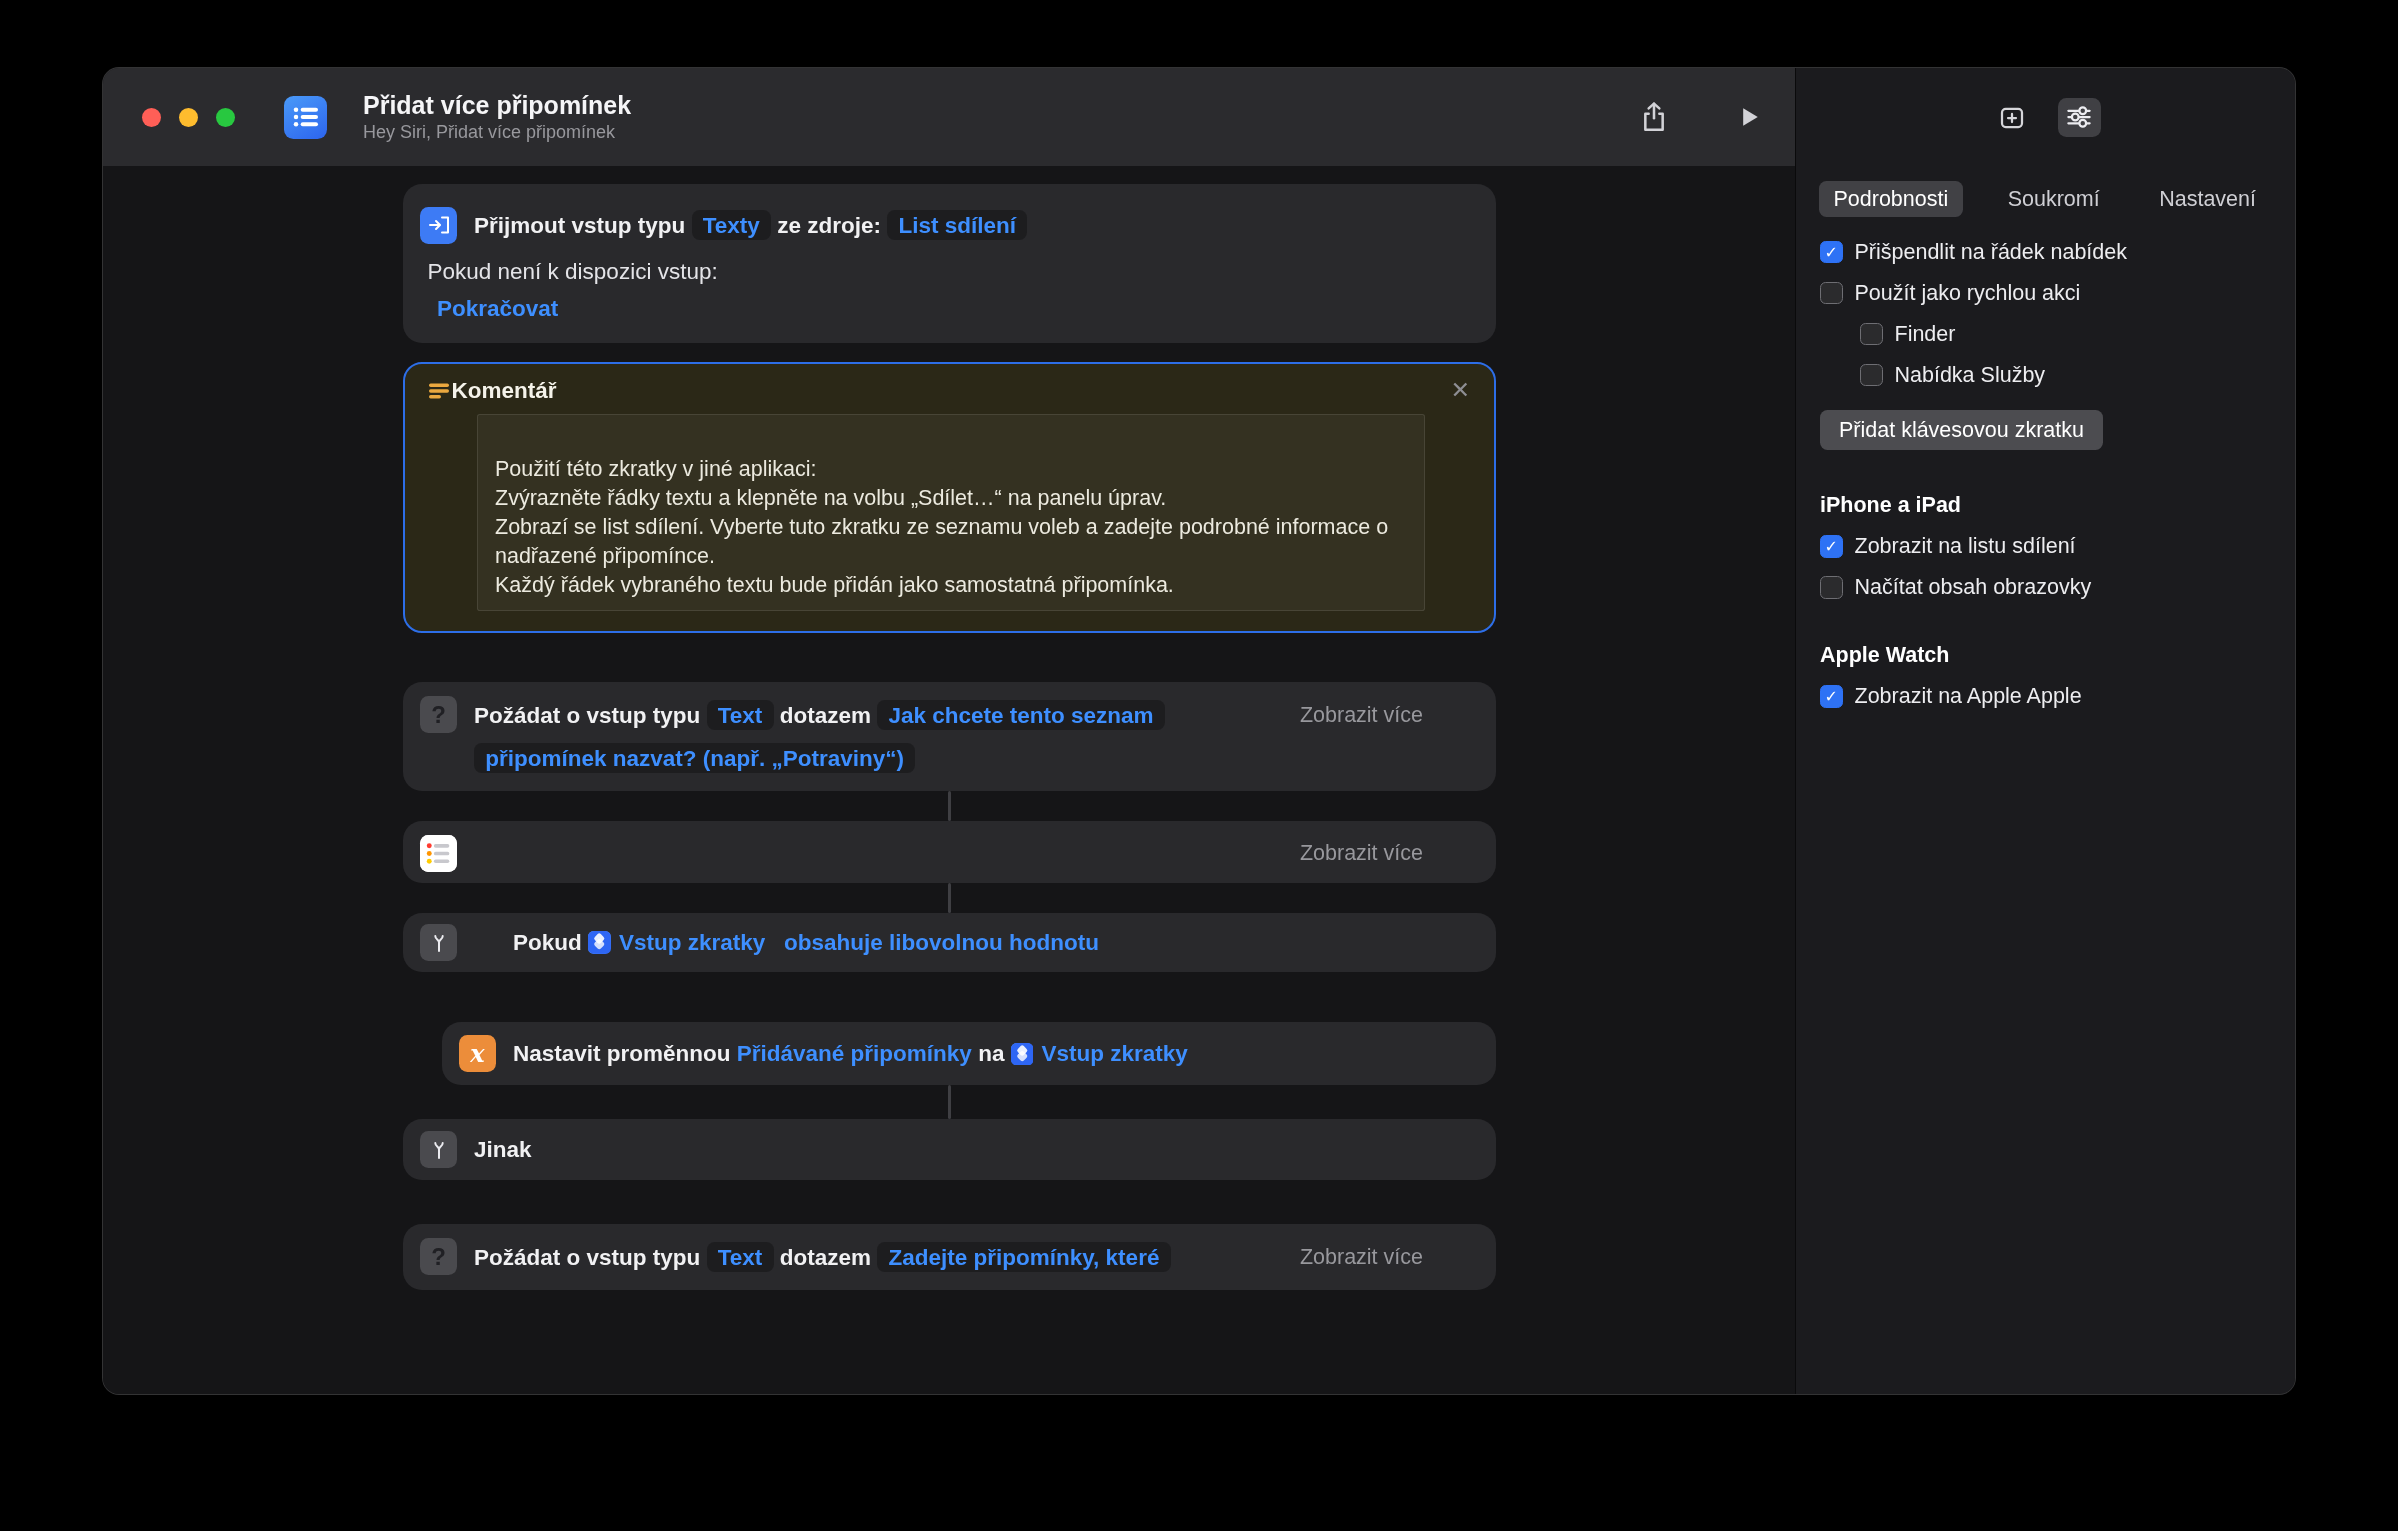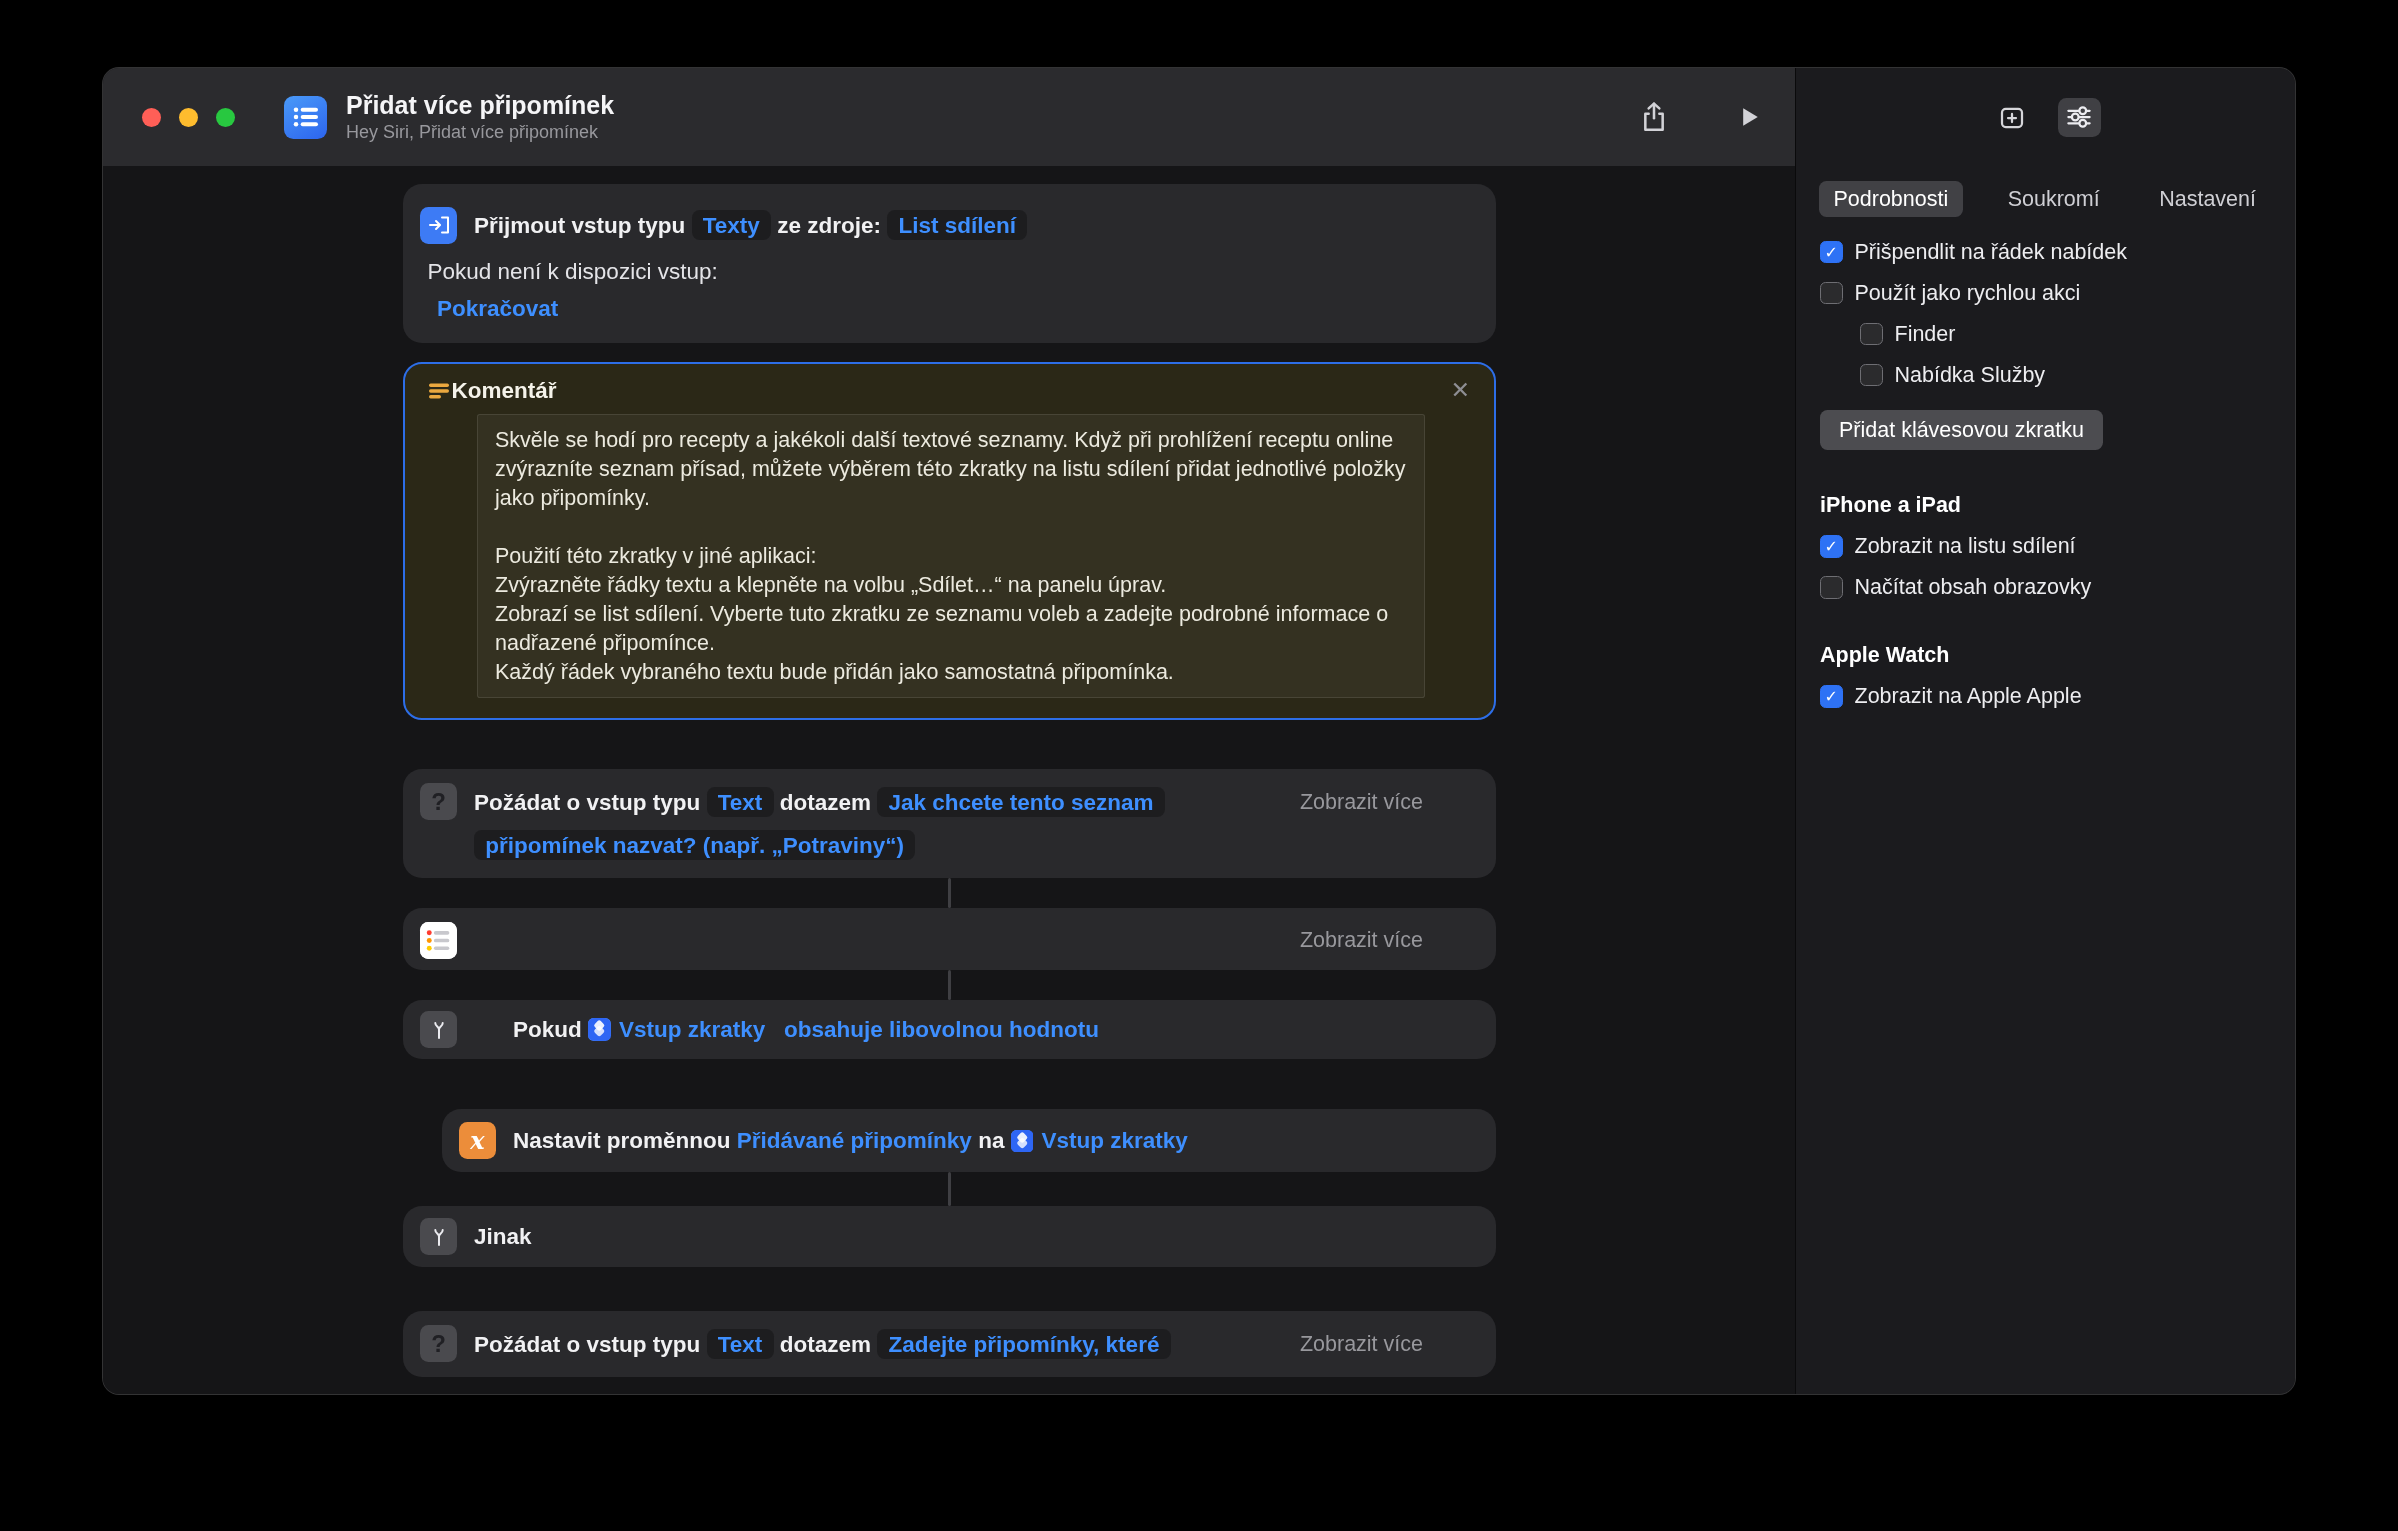--- a/index.html
+++ b/index.html
@@ -16,21 +16,21 @@
 
   .titlebar { height:98px; background:#2b2b2e; display:flex; align-items:center;
               padding-left:39px; padding-right:26px; flex:none; }
   .traffic { display:flex; gap:18px; }
   .tl { width:19px; height:19px; border-radius:50%; }
   .tl.red{background:#ff5f57;} .tl.yellow{background:#febc2e;} .tl.green{background:#28c840;}
 
   .app-icon { width:43px; height:43px; border-radius:9.4px; margin-left:49px; flex:none;
               background:linear-gradient(150deg,#4a9af8,#2c64ee);
               display:flex; align-items:center; justify-content:center; }
-  .title-block { margin-left:19px; display:flex; flex-direction:column; gap:2.8px; }
+  .title-block { margin-left:36px; display:flex; flex-direction:column; gap:2.8px; }
   .wtitle { font-size:25px; font-weight:700; color:#f5f5f7; }
   .wsub   { font-size:18px; color:#98989d; }
 
   .tb-right { margin-left:auto; display:flex; align-items:center; gap:54px; }
   .tb-btn { width:41px; height:37px; display:flex; align-items:center; justify-content:center; }
 
   .canvas { flex:1; background:#151517; overflow:hidden; position:relative; }
   .actions-col { width:1093px; margin:18px 0 0 300px; }
 
   
@@ -190,21 +190,20 @@
           <div class="cm-head">
             <svg width="26" height="24" viewBox="0 0 24 24">
               <rect x="2" y="4.5" width="20" height="3.4" rx="1.7" fill="#eba83f"></rect>
               <rect x="2" y="10.3" width="20" height="3.4" rx="1.7" fill="#eba83f"></rect>
               <rect x="2" y="16.1" width="12" height="3.4" rx="1.7" fill="#eba83f"></rect>
             </svg>
             <span class="cm-title">Komentář</span>
             <span class="cm-close">✕</span>
           </div>
           <div class="cm-body">
-            <div>Skvěle se hodí pro recepty a jakékoli další textové seznamy. Když při prohlížení receptu online zvýrazníte seznam přísad, můžete výběrem této zkratky na listu sdílení přidat jednotlivé položky jako připomínky.</div>
             <div class="cm-gap"></div>
             <div>Použití této zkratky v jiné aplikaci:</div>
             <div>Zvýrazněte řádky textu a klepněte na volbu „Sdílet…“ na panelu úprav.</div>
             <div>Zobrazí se list sdílení. Vyberte tuto zkratku ze seznamu voleb a zadejte podrobné informace o nadřazené připomínce.</div>
             <div>Každý řádek vybraného textu bude přidán jako samostatná připomínka.</div>
           </div>
         </div>
 
         <div class="card card-ask row-flex">
           <span class="aicon gray" style="margin-top:2.8px;">

